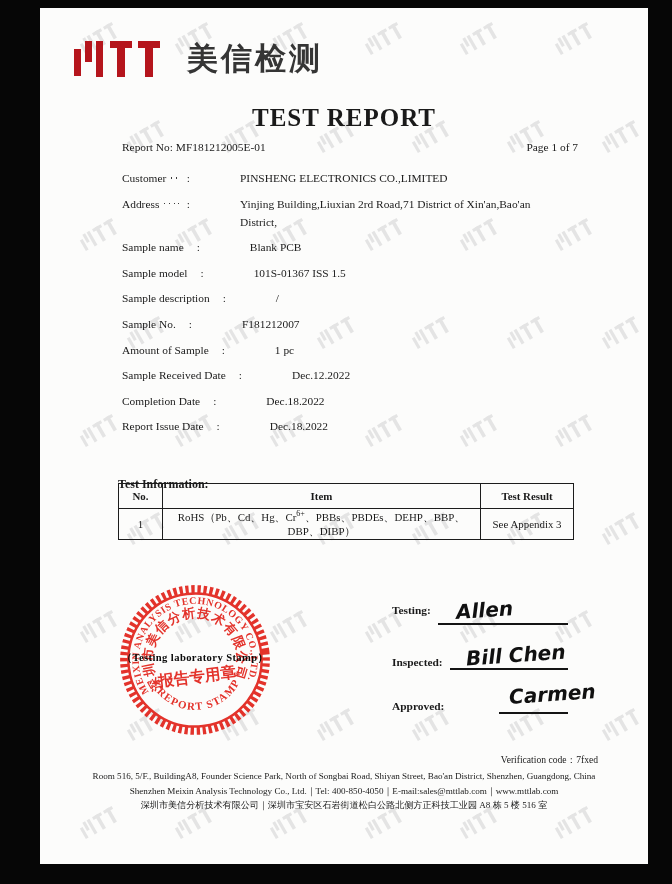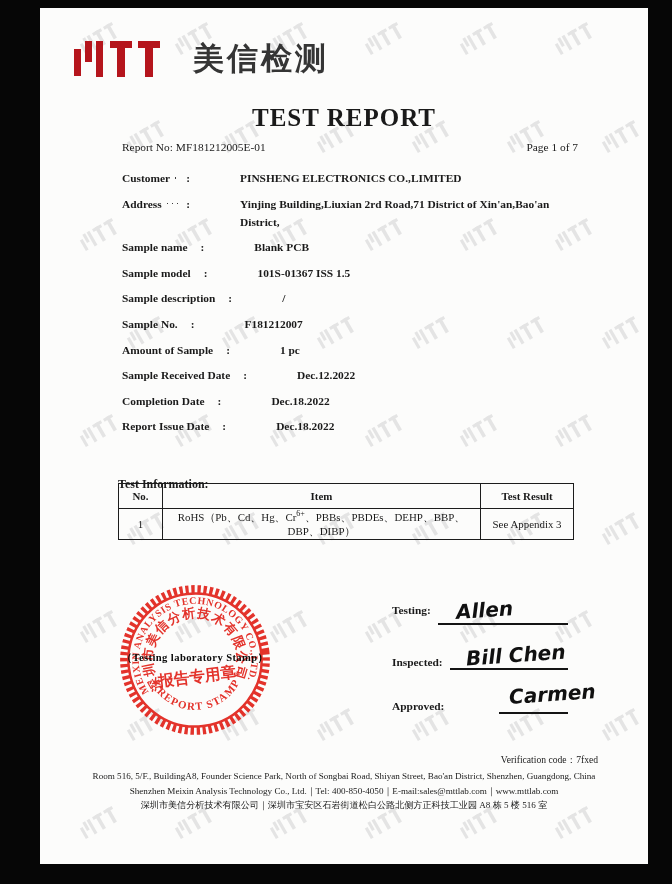--- a/index.html
+++ b/index.html
@@ -13,32 +13,32 @@
   .m-b{width:7px;height:36px;margin-right:4px;}
   .m-b1{height:27px;margin-top:8px;}
   .m-b2{height:21px;}
   .m-b3{height:36px;margin-right:7px;}
   .m-t{position:relative;width:22px;height:36px;background:none !important;margin-right:6px;}
   .m-t::before{content:"";position:absolute;top:0;left:0;width:22px;height:7px;background:currentColor;}
   .m-t::after{content:"";position:absolute;top:0;left:7px;width:8px;height:36px;background:currentColor;}
 
   .logo{position:absolute;top:33px;left:34px;display:flex;align-items:center;z-index:2;}
   .logo .mark{color:#b5151c;}
-  .logo-cn{font-family:"Liberation Sans",sans-serif;font-weight:bold;font-size:31px;color:#353535;letter-spacing:3px;margin-left:27px;line-height:36px;text-align:center;}
+  .logo-cn{font-family:"Liberation Sans",sans-serif;font-weight:bold;font-size:31px;color:#353535;letter-spacing:3px;margin-left:21px;line-height:36px;text-align:center;}
 
   
   #watermarks{position:absolute;inset:0;z-index:0;}
   .wm{position:absolute;color:#e4e4e4;transform:rotate(-30deg) scale(0.45);transform-origin:center;}
 
   
   .title{position:absolute;top:96px;left:0;width:100%;text-align:center;font-size:25px;font-weight:bold;letter-spacing:1px;z-index:1;}
   .repline{position:absolute;top:133px;left:82px;right:70px;display:flex;justify-content:space-between;font-size:11.4px;z-index:1;}
 
   
-  .fields{position:absolute;top:161px;left:82px;width:448px;font-size:11.4px;z-index:1;font-weight:bold;}
+  .fields{position:absolute;top:161px;left:82px;width:448px;font-size:11.4px;z-index:1;}
   .frow{display:flex;align-items:flex-start;margin-bottom:7.6px;line-height:18px;}
   .flab{white-space:nowrap;}
   .leader{flex:1;height:1.6px;margin:8px 8px 0 5px;background:repeating-linear-gradient(90deg,#3d3d3d 0 1.4px,transparent 1.4px 4.8px);}
   .fcolon{margin-right:9px;}
   .fval{width:330px;margin-left:41px;}
   .fval .l2{display:block;}
 
   
   .tinfo{position:absolute;top:469px;left:78px;font-weight:bold;font-size:12px;z-index:1;}
   table.results{position:absolute;top:475px;left:78px;width:456px;border-collapse:collapse;font-size:10.9px;z-index:1;background:transparent;}

